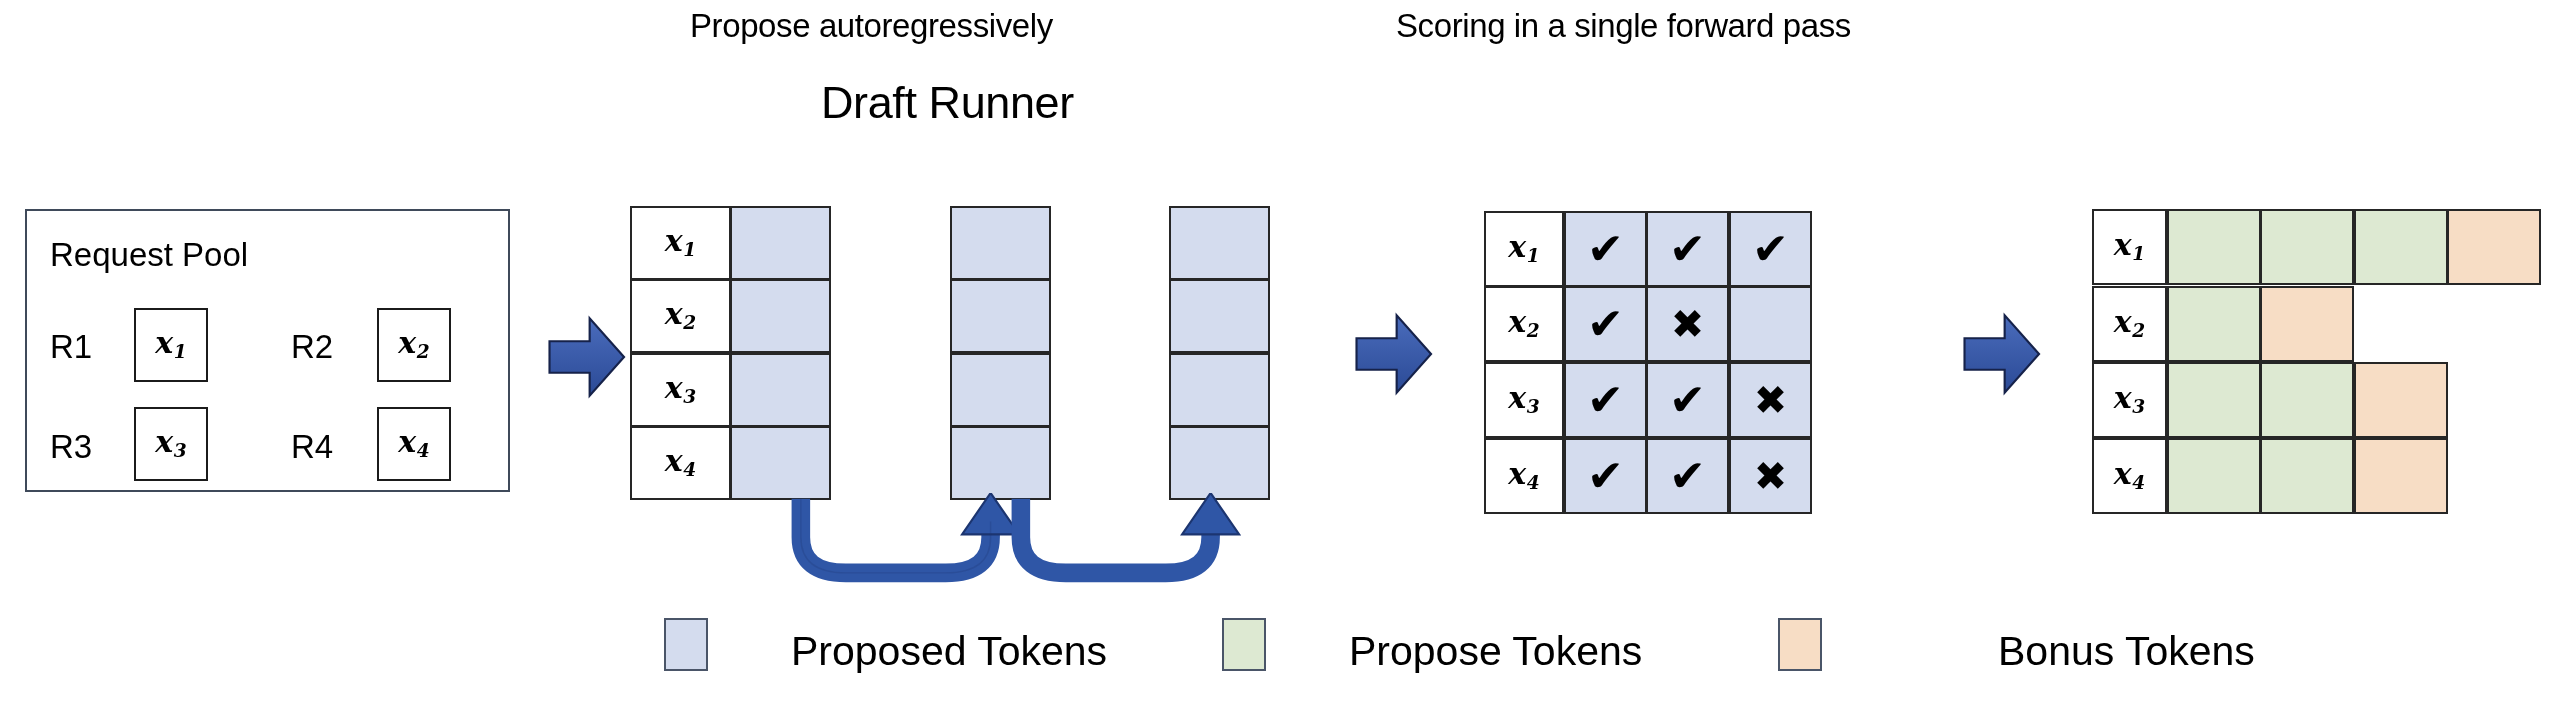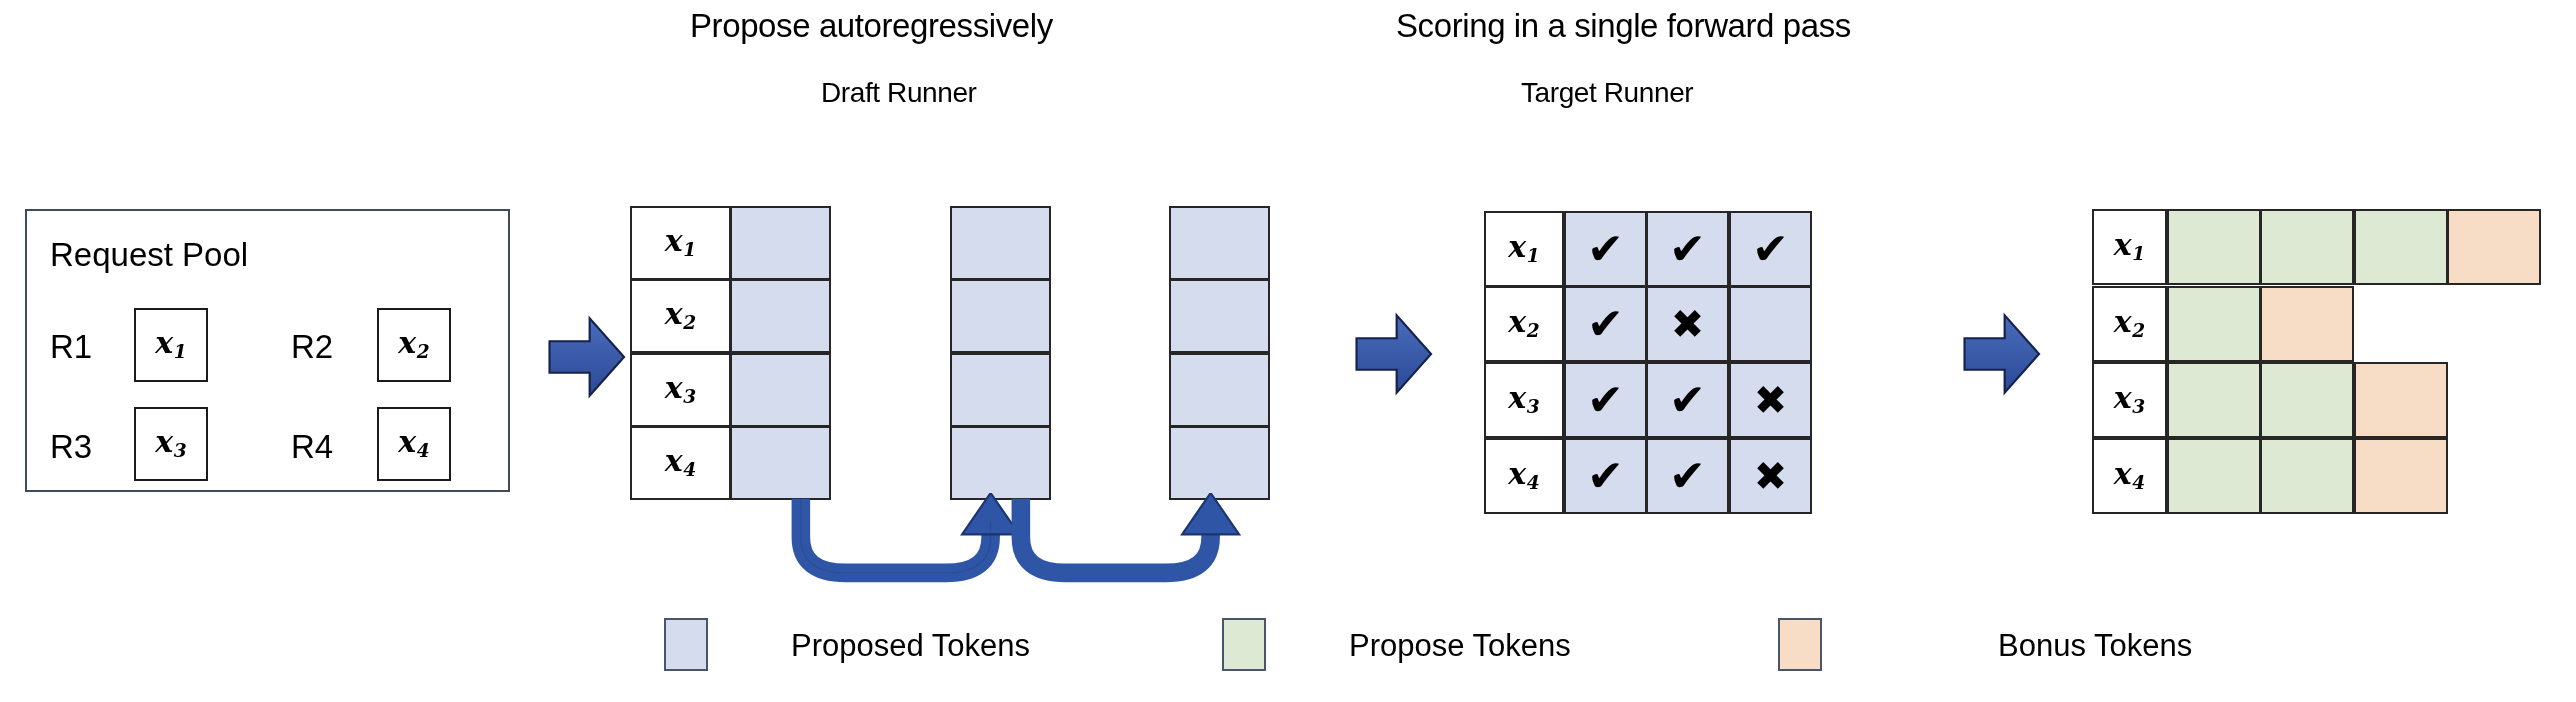--- a/index.html
+++ b/index.html
@@ -22,21 +22,21 @@
 
   
   .heading {
     font-size: 33px;
     font-weight: 400;
     color: #000;
     white-space: nowrap;
     letter-spacing: -0.4px;
   }
   .subheading {
-    font-size: 28px;
+    font-size: 45px;
     font-weight: 400;
     color: #000;
     white-space: nowrap;
     letter-spacing: -0.4px;
   }
 
   
   #request-pool {
     left: 25px;
     top: 209px;
@@ -109,38 +109,37 @@
   .mark-cross { font-size: 40px; }
 
   
   .legend-swatch {
     width: 44px;
     height: 53px;
     border: 2.1px solid #4a5568;
     box-sizing: border-box;
   }
   .legend-label {
-    font-size: 31px;
+    font-size: 41px;
     white-space: nowrap;
   }
 
   svg { display: block; }
 </style>
 </head>
 <body>
 
 <div id="canvas">
 
   <div class="abs heading" style="left:690px; top:7.1px;">Propose autoregressively</div>
 
   <div class="abs subheading" style="left:821px; top:77px;">Draft Runner</div>
 
   <div class="abs heading" style="left:1396px; top:7px;">Scoring in a single forward pass</div>
 
-  <div class="abs subheading" style="left:1521px; top:77px;">Target Runner</div>
 
 
   <div class="abs" id="request-pool"></div>
 
   <div class="abs" id="request-pool-title">Request Pool</div>
 
   <div class="abs req-label" style="left:50px; top:328px;">R1</div>
   <div class="abs req-box" style="left:134px; top:308px;">
     <span class="mvar"><i>x</i><sub>1</sub></span>
   </div>

